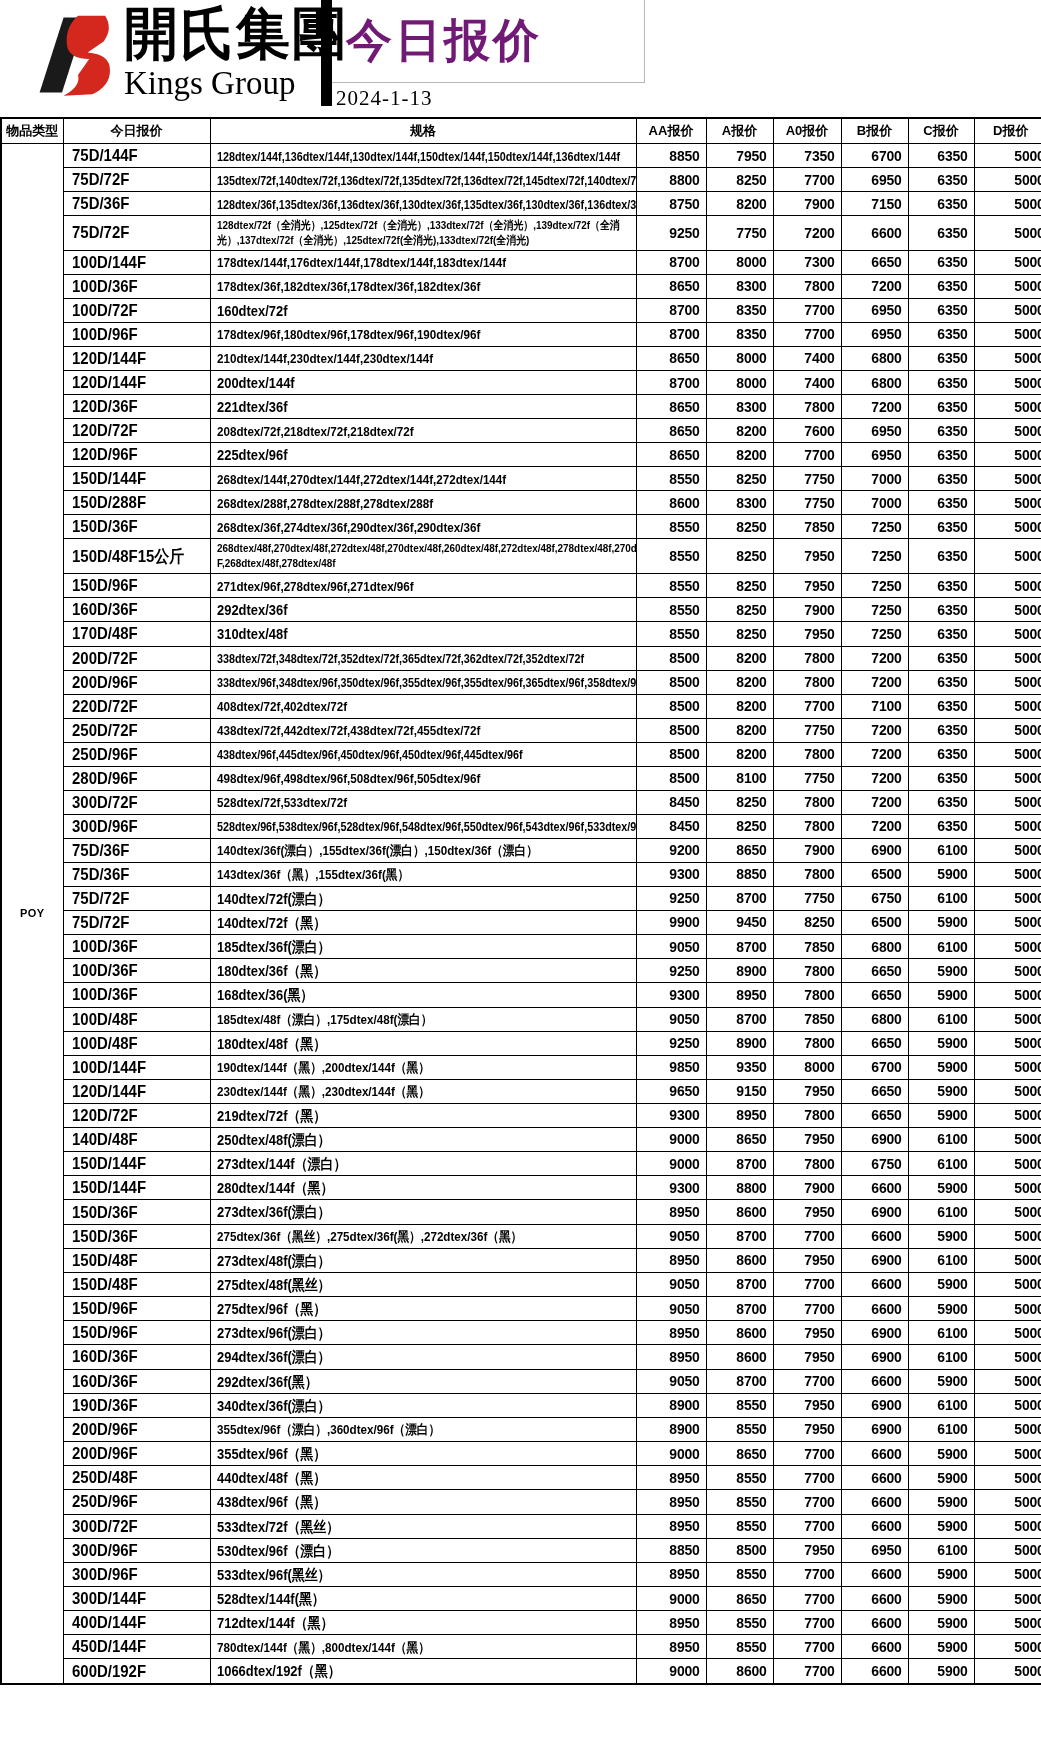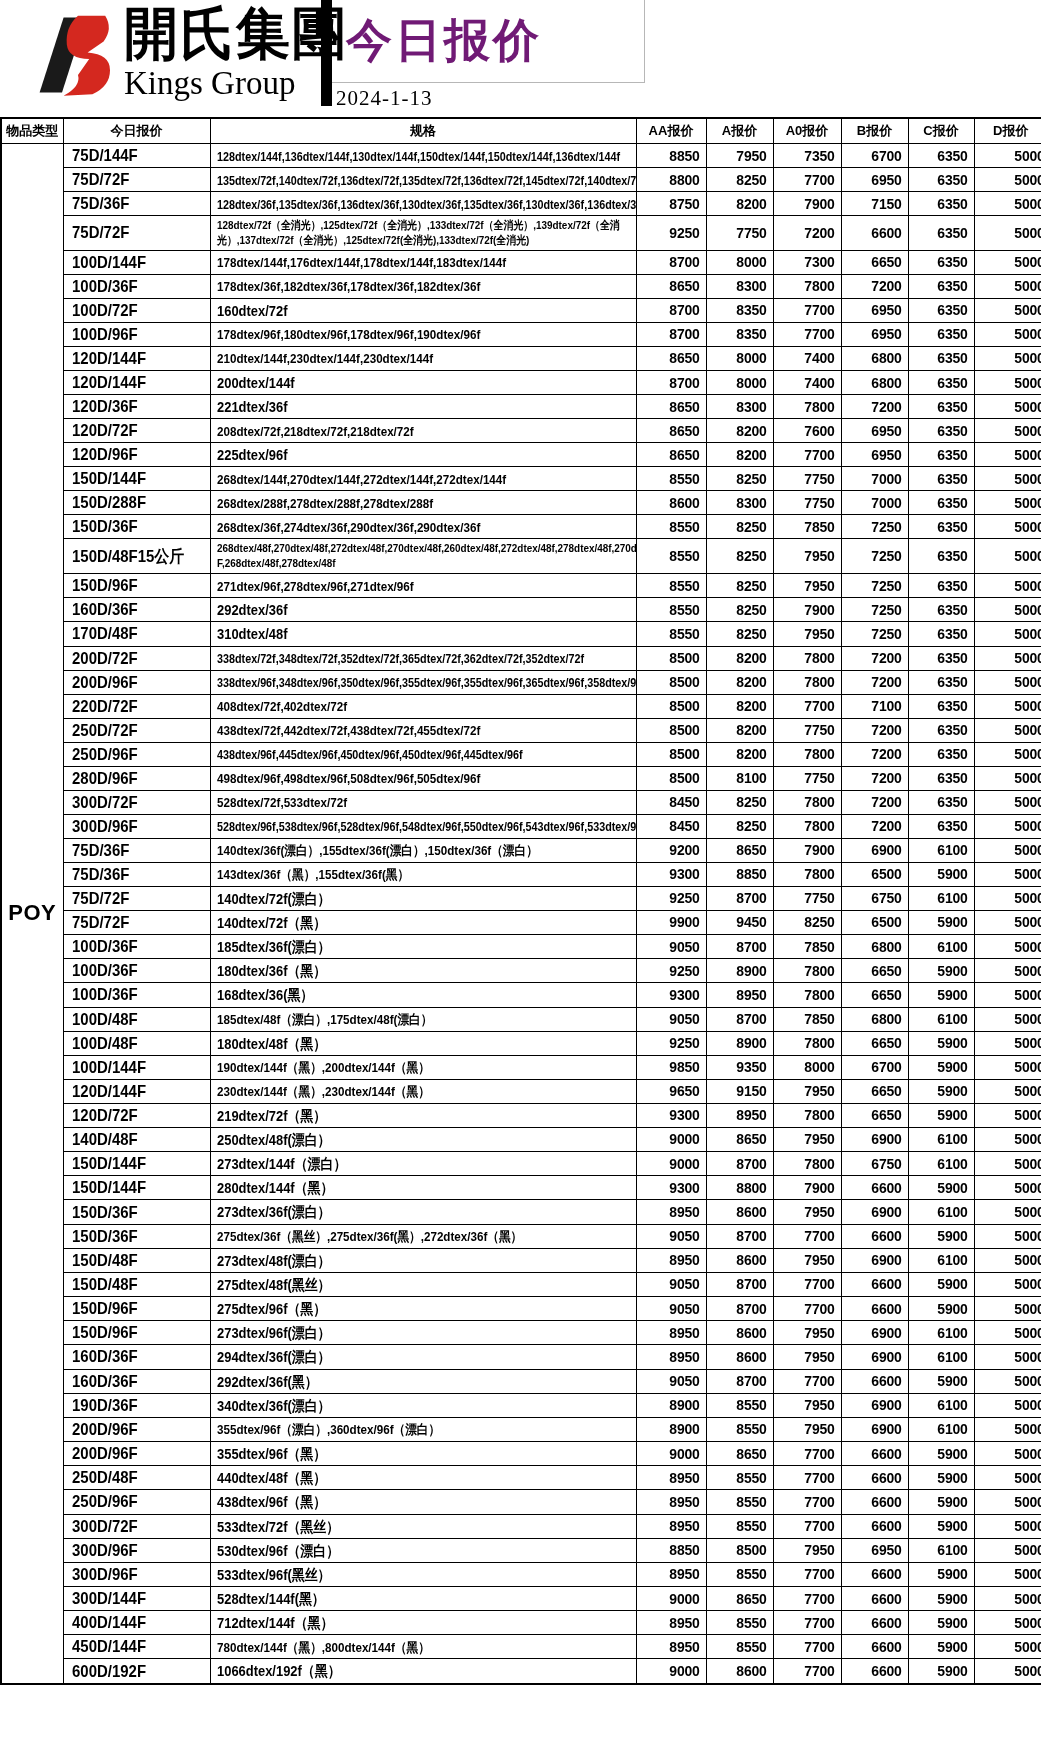--- a/index.html
+++ b/index.html
@@ -19,21 +19,21 @@
   .date-text{position:absolute;left:320px;top:82px;font-family:"Liberation Serif",serif;font-size:21px;line-height:32px;letter-spacing:1px;}
 
   
   .tbl-wrap{width:1041px;overflow:hidden;}
   table{border-collapse:collapse;table-layout:fixed;width:1047px;border:2px solid #000;}
   col.c-type{width:62px;} col.c-series{width:147px;} col.c-spec{width:426px;}
   col.c-p0{width:70px;} col.c-p1{width:67px;} col.c-p2{width:68px;}
   col.c-p3{width:67px;} col.c-p4{width:66px;} col.c-p5{width:74px;}
   th,td{border:1px solid #000;padding:0;vertical-align:middle;overflow:hidden;}
   thead th{height:24px;font-size:13px;font-weight:700;text-align:center;border-top:2px solid #000;}
-  td.item-type{text-align:center;font-weight:700;font-size:22px;letter-spacing:.5px;}
+  td.item-type{text-align:center;font-weight:700;font-size:11px;letter-spacing:.5px;}
   td.series{font-weight:700;padding:2px 2px 2px 8px;}
   .series-in{display:inline-block;transform:scaleX(.88);transform-origin:left center;font-size:17px;line-height:19px;white-space:nowrap;}
   td.spec{padding:2px 2px 2px 6px;}
   .spec-in{display:inline-block;width:116%;transform:scaleX(.862);transform-origin:left top;font-weight:700;line-height:1.28;}
   .spec-lg{font-size:15px;} .spec-md{font-size:13.5px;} .spec-sm{font-size:12.5px;} .spec-xs{font-size:11.5px;}
   td.price{text-align:right;padding:2.5px 6px 2.5px 0;}
   td.price.last{padding-right:2px;}
   .num{display:inline-block;transform:scaleX(.9);transform-origin:right center;font-weight:700;font-size:15.5px;line-height:18px;letter-spacing:-.2px;white-space:nowrap;}
 </style>
 </head>

